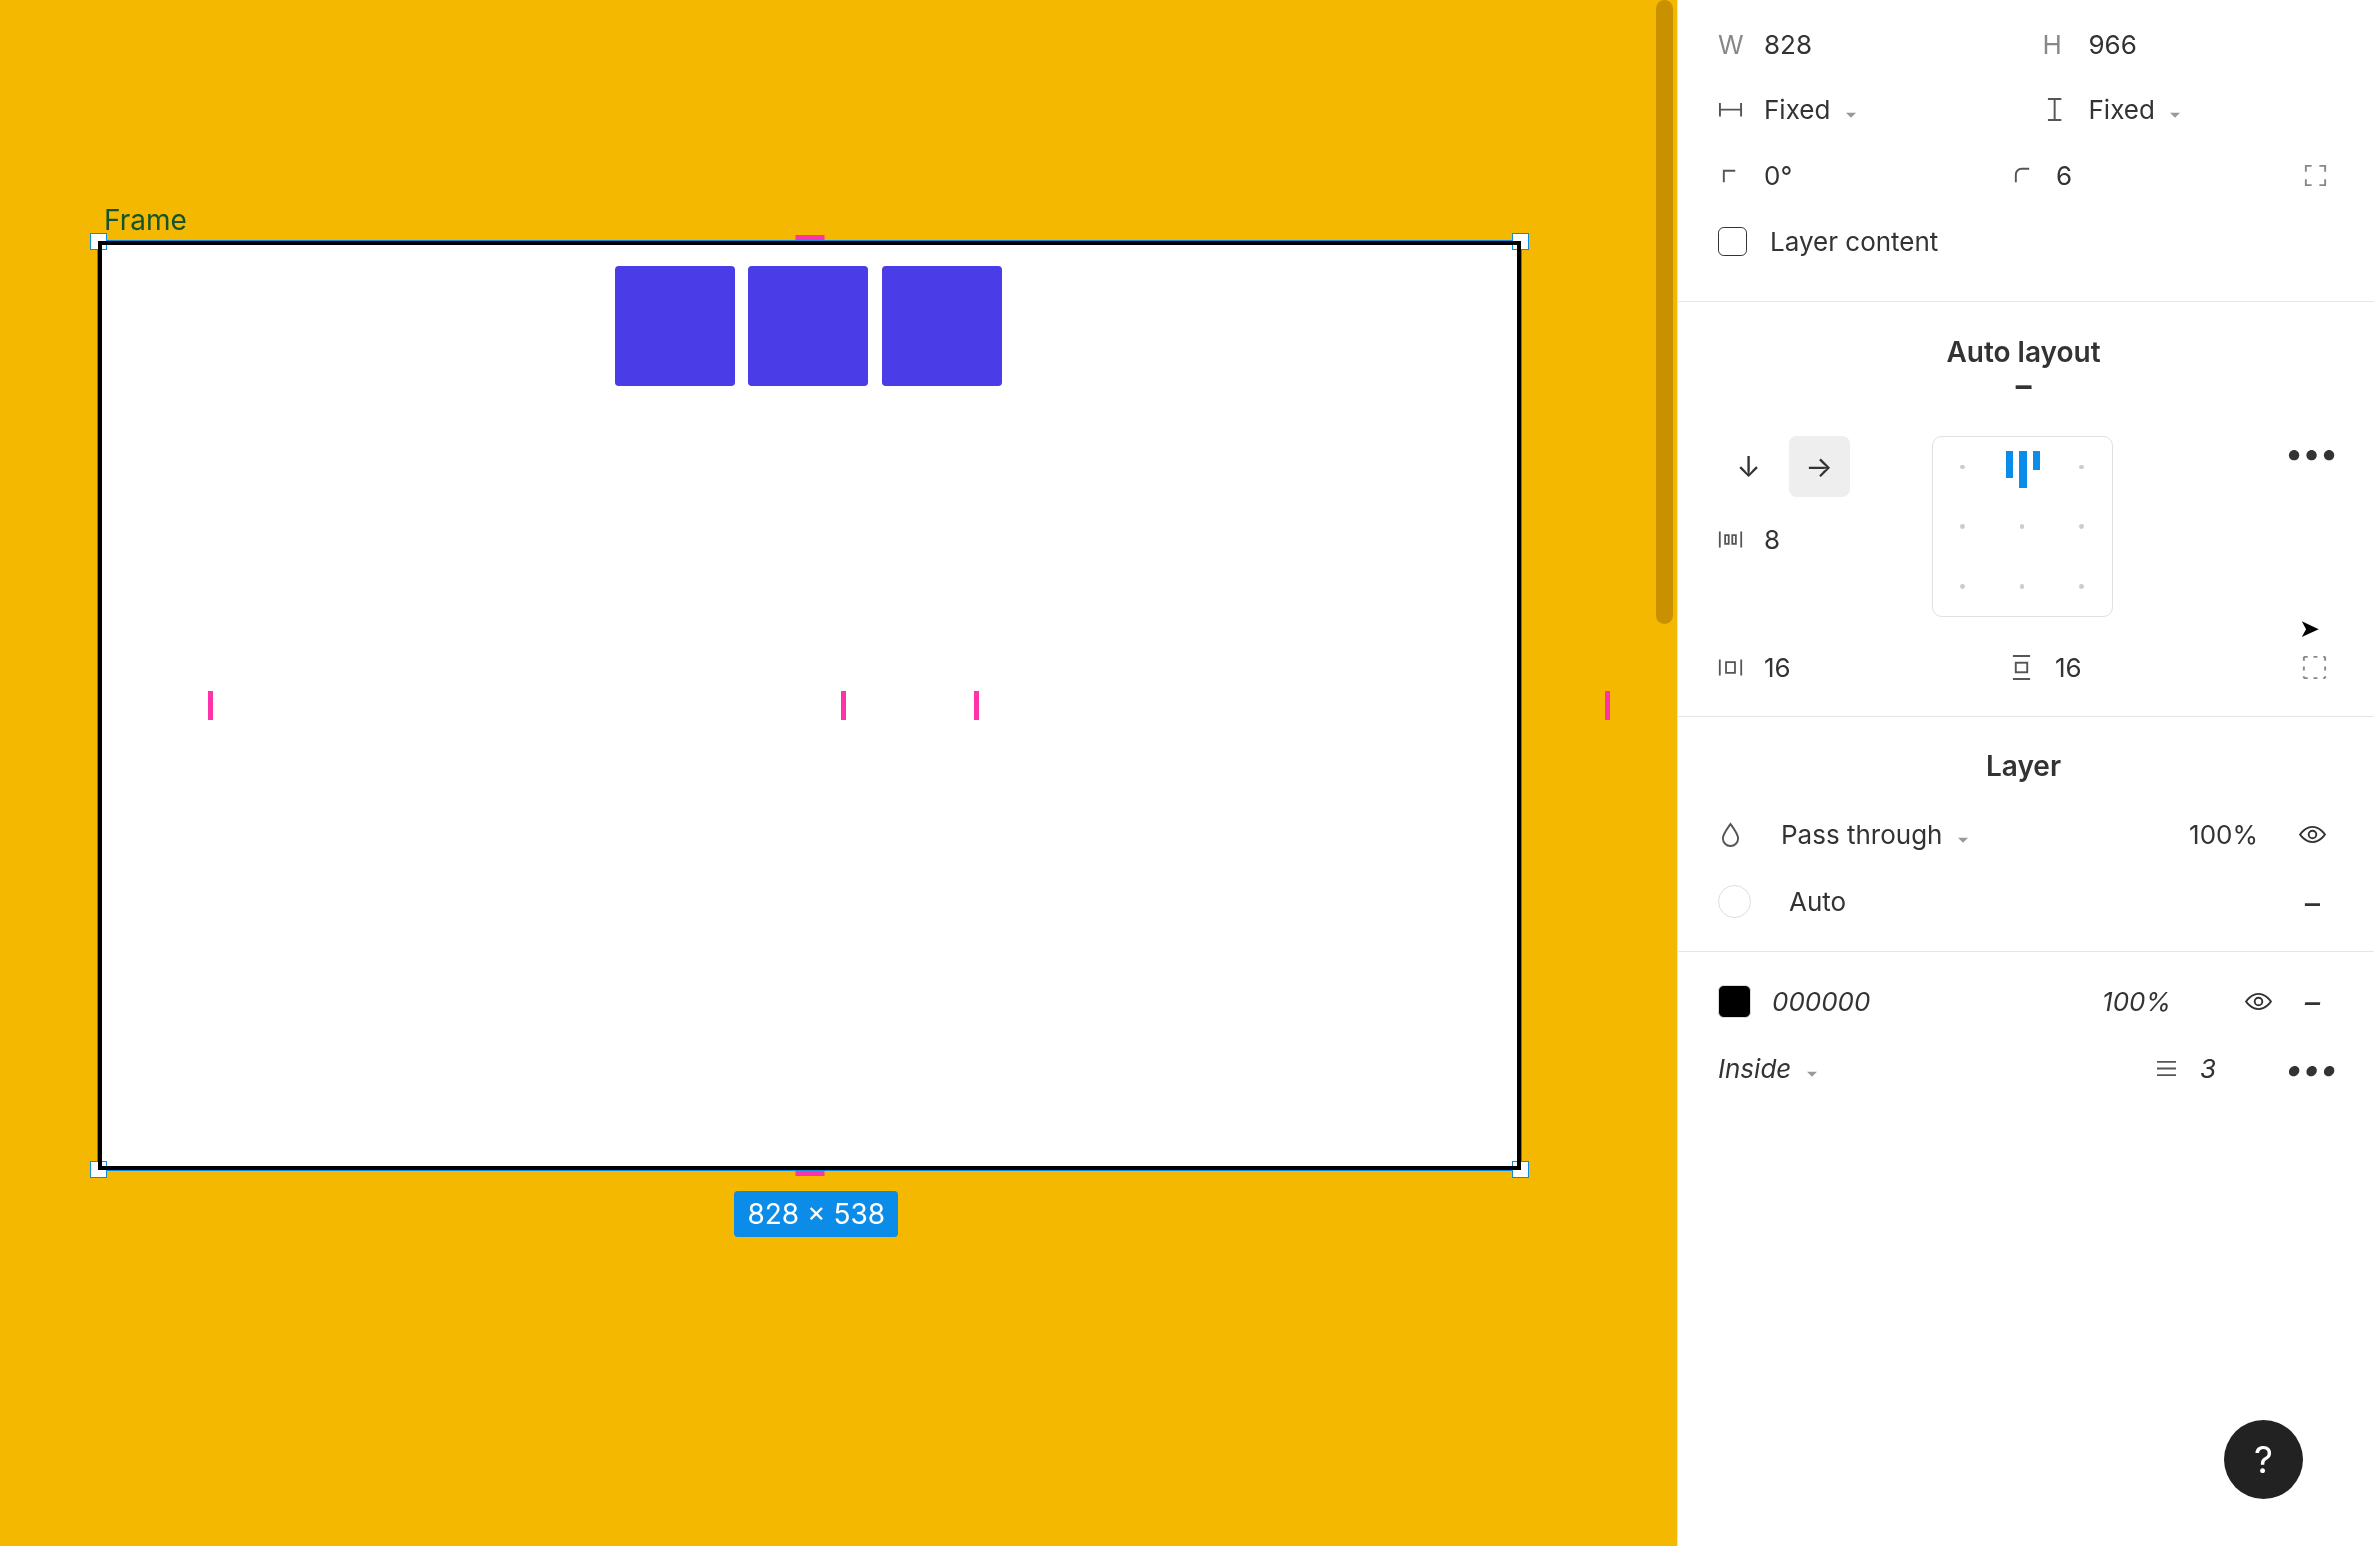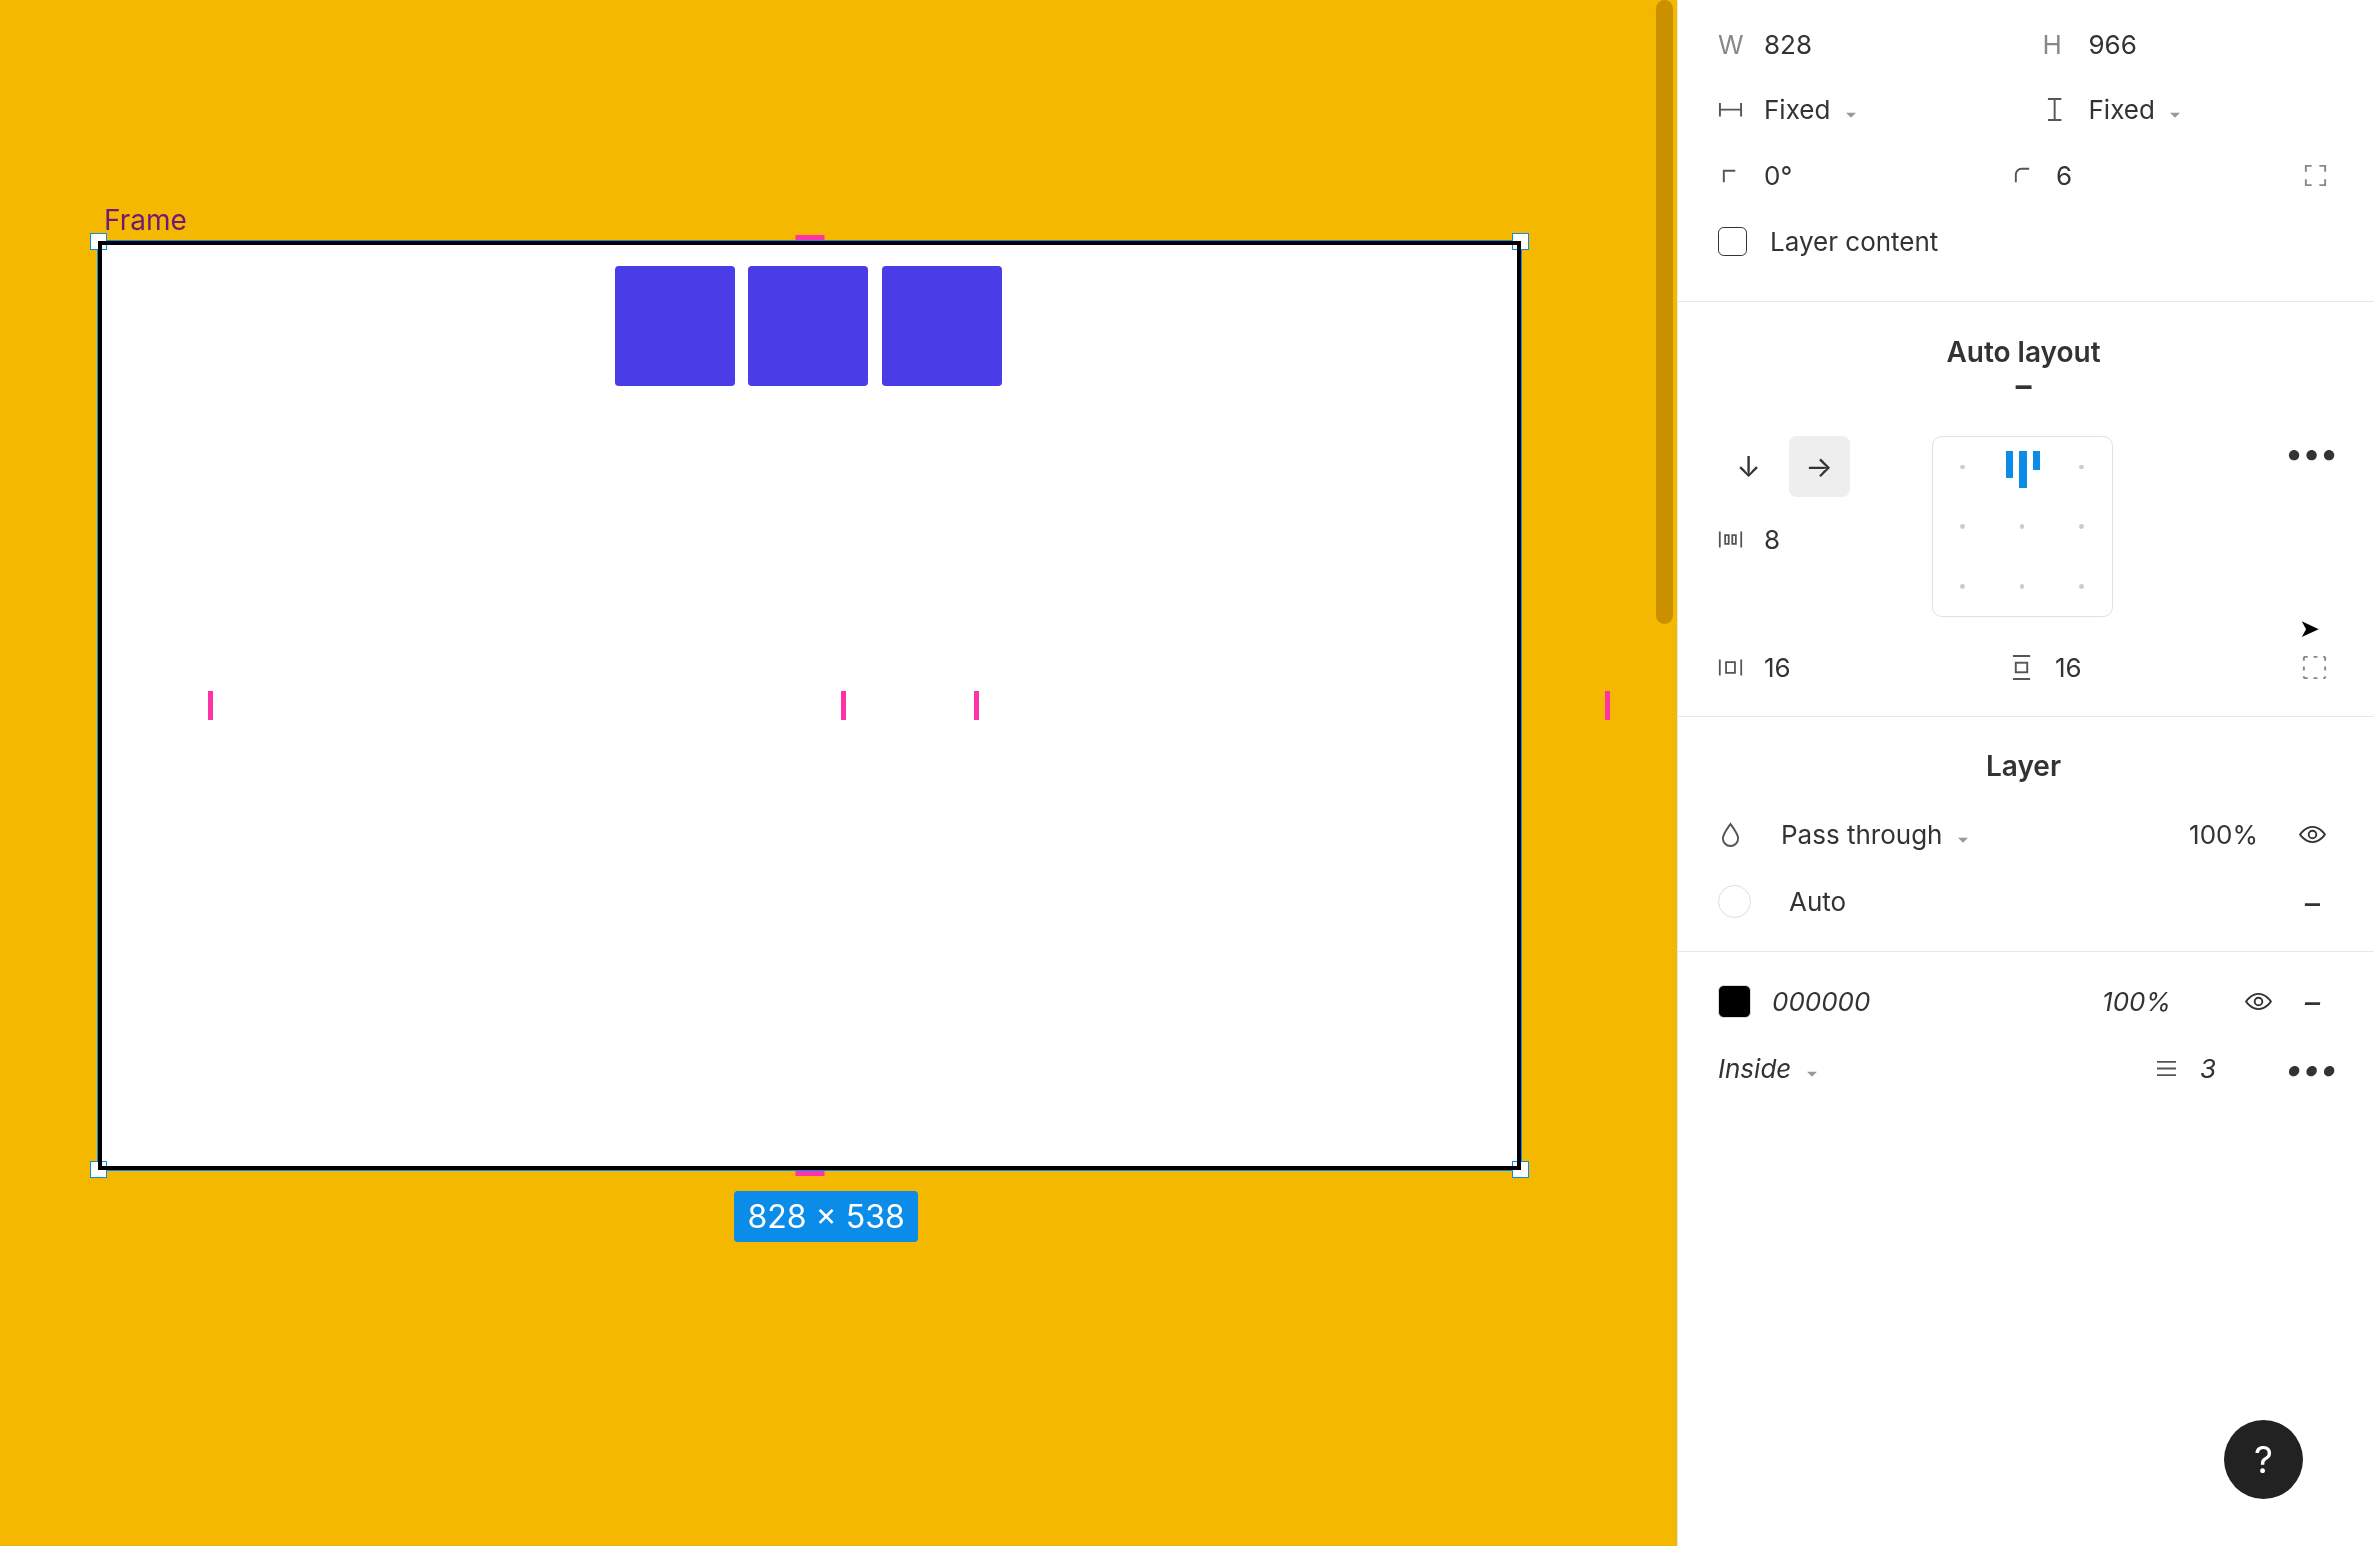--- a/index.html
+++ b/index.html
@@ -2,39 +2,39 @@
 <html><head>
 <meta charset="utf-8">
 <style>
 * { box-sizing: border-box; margin: 0; padding: 0; font-family: Inter, -apple-system, BlinkMacSystemFont, sans-serif; }
 body { display: flex; width: 2375px; height: 1547px; overflow: hidden; }
 
 
 .canvas-area { flex: 1; background: #f5b800; position: relative; overflow: hidden; }
 .scrollbar-v { position: absolute; right: 3.8px; top: 0; width: 17.3px; height: 624px; background: #c99000; border-radius: 8.6px; }
 
-.frame-label { position: absolute; left: 104px; top: 203px; color: #701a75; font-size: 28px; }
+.frame-label { position: absolute; left: 104px; top: 203px; color: #14532d; font-size: 28px; }
 .sel-frame { position: absolute; left: 97px; top: 240px; width: 1425px; height: 931px; background: #fff; border: 1.9px solid #0c8ce9; }
 .sel-frame::after { content:""; position:absolute; inset:0; border: 4.8px solid #000; pointer-events:none; }
 
 .handle { position:absolute; width:16.3px; height:16.3px; background:#fff; border:1.9px solid #0c8ce9; }
 .handle.tl{ left:-7.7px; top:-7.7px;} .handle.tr{ right:-7.7px; top:-7.7px;}
 .handle.bl{ left:-7.7px; bottom:-7.7px;} .handle.br{ right:-7.7px; bottom:-7.7px;}
 
 .edge-mark{ position:absolute; background:#ff33a8; }
 .edge-mark.top{ left:50%; top:-5.8px; width:29px; height:4.8px; transform:translateX(-50%);}
 .edge-mark.bot{ left:50%; bottom:-5.8px; width:29px; height:4.8px; transform:translateX(-50%);}
 
 .al-guide{ position:absolute; width:4.8px; height:29px; background:#ff33a8; top:450px;}
 .g1{ left:110px;} .g2{ left:743px;} .g3{ left:876px;} .g4{ left:1507px;}
 
 .box-row{ position:absolute; left:615px; top:266px; display:flex; gap:13.4px; }
 .bluebox{ width:120px; height:120px; background:#4a3de8; border-radius:3.8px; }
 
-.dim-badge{ position:absolute; left:734px; top:1191px; background:#0c8ce9; color:#fff; font-size:32px; padding:5.8px 13.4px; border-radius:3.8px; }
+.dim-badge{ position:absolute; left:734px; top:1191px; background:#0c8ce9; color:#fff; font-size:28px; padding:5.8px 13.4px; border-radius:3.8px; }
 
 
 .panel { width: 698px; background:#fff; border-left:1px solid #e6e6e6; padding: 11.5px 0 0 0; overflow-y:auto; font-size:26px; color:#333;}
 .row { display:flex; align-items:center; padding: 17.3px 46px 17.3px 40px; gap: 38px;}
 .pair { display:flex; align-items:center; gap:21px; flex:1; }
 .pair .lbl{ color:#888; width:25px; font-size:26px; }
 .val{ color:#333; font-size:26px; }
 .chev::after{content:""; display:inline-block; margin-left:15.4px; border:5.8px solid transparent; border-top-color:#999; transform:translateY(3.8px);}
 .ico{ width:25px; height:25px; display:flex; align-items:center; justify-content:center; color:#555;}
 .corner-expand{ font-size:25px; color:#888; margin-left:auto;}

